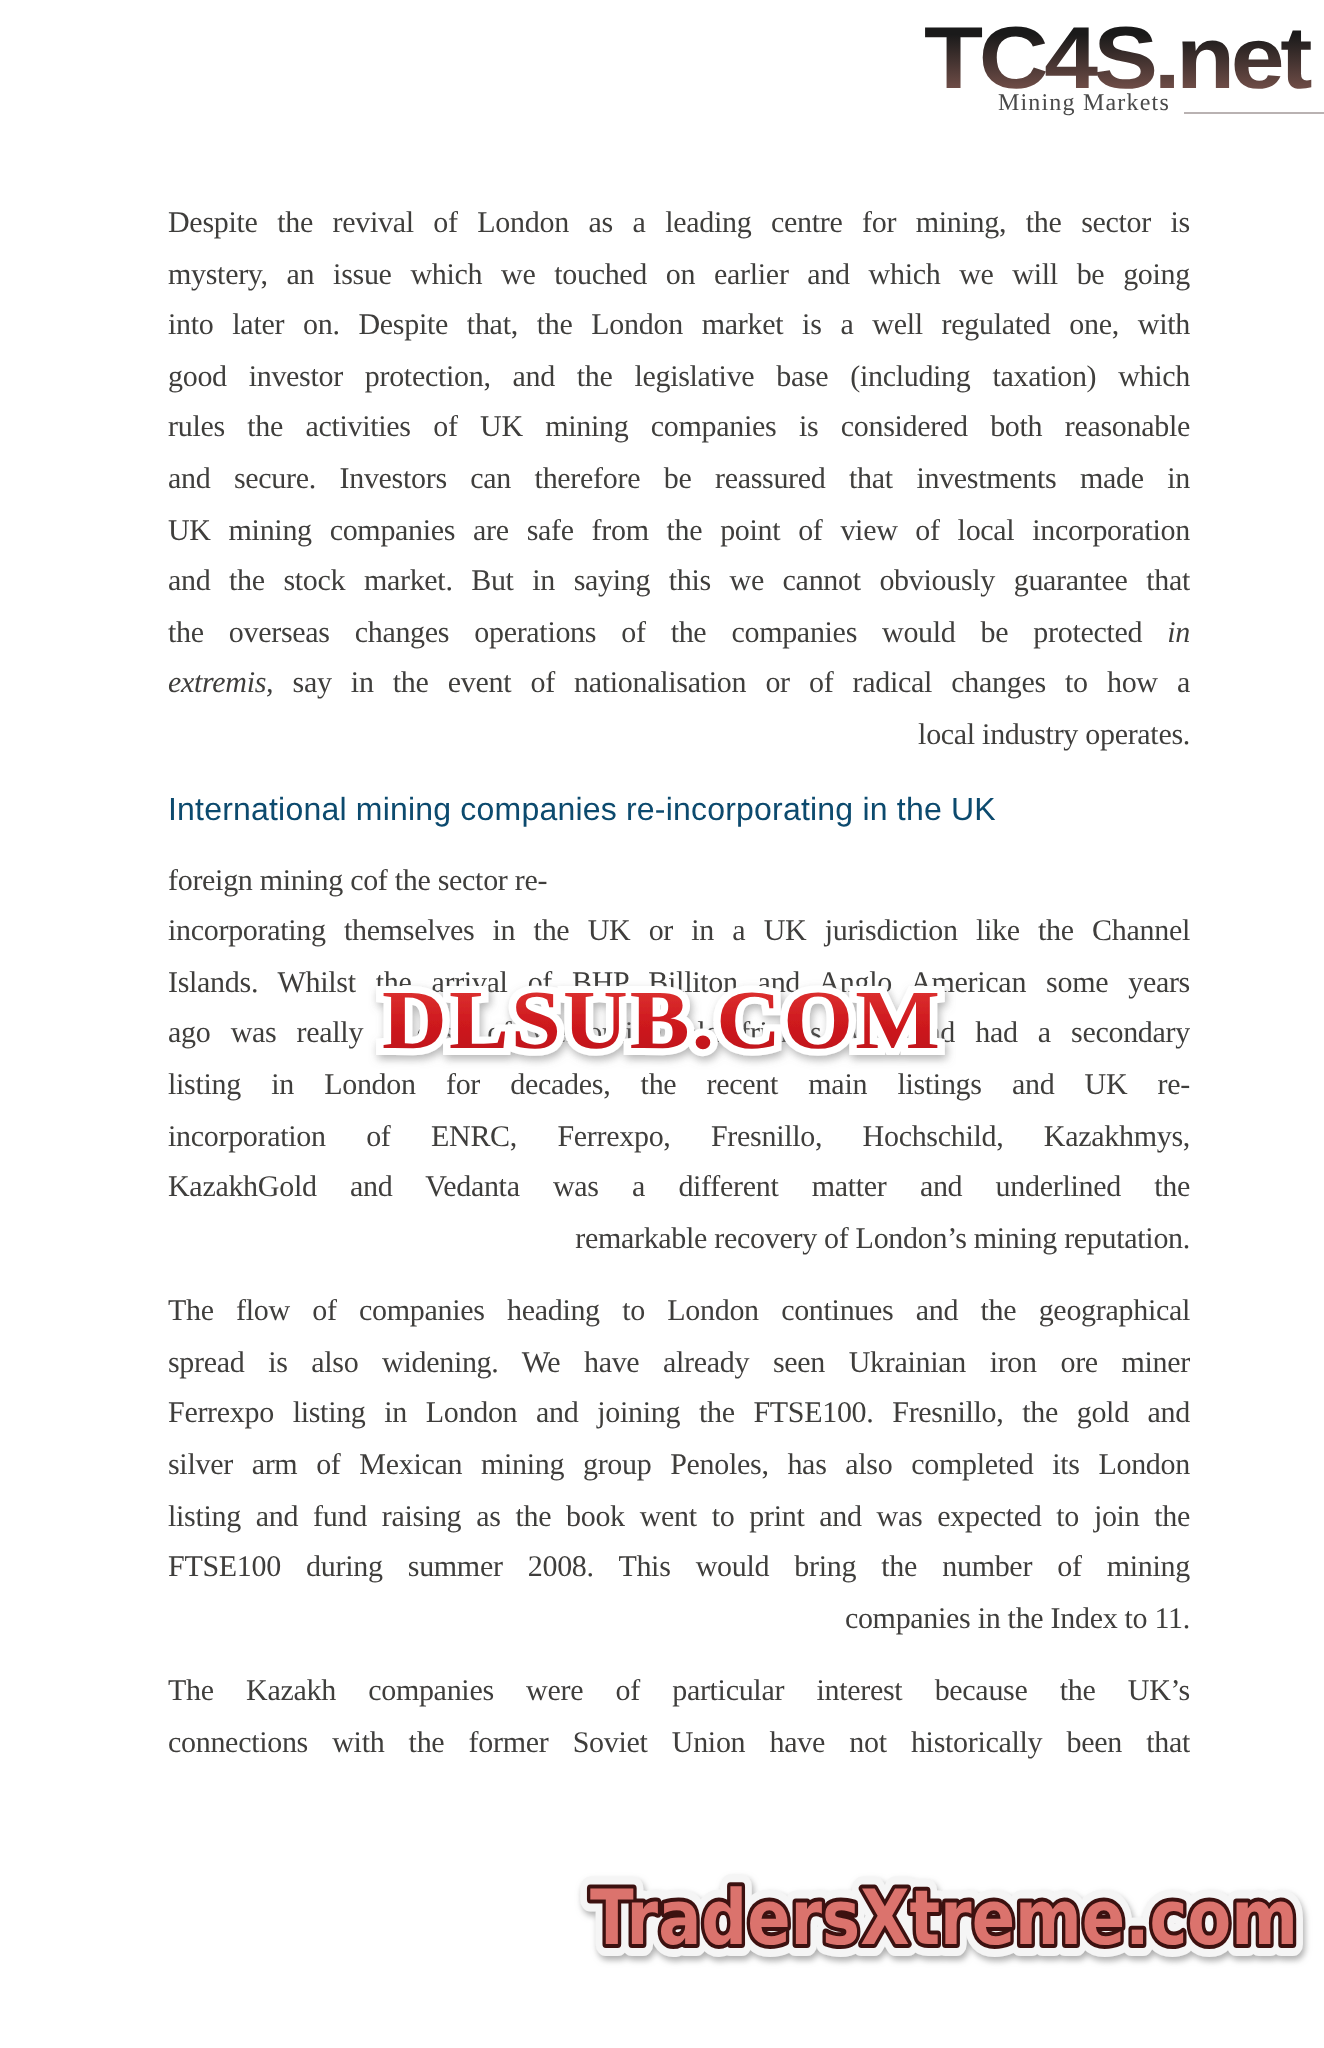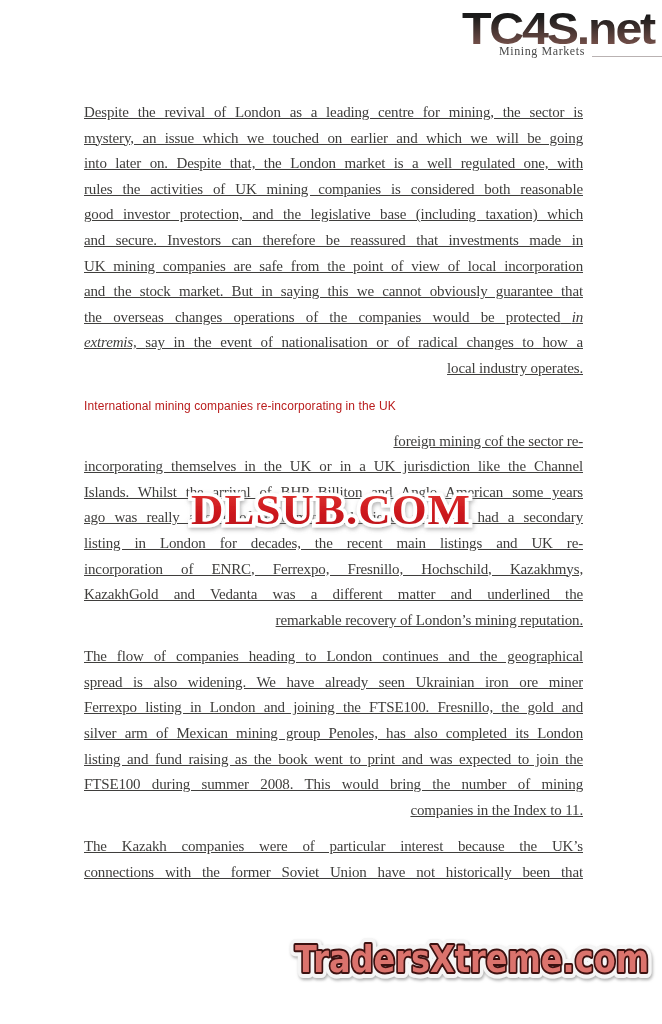--- a/index.html
+++ b/index.html
@@ -22,32 +22,32 @@
     position:absolute;top:56px;left:592px;right:0;
     height:1px;background:#b9b2b2;
   }
 
   
   .body-col{
     position:absolute;left:84px;top:100px;width:511px;
     color:#3f3e3c;font-size:15px;line-height:25.6px;
     letter-spacing:-0.15px;
   }
-  .para{margin:0 12px 11px 0;text-decoration:underline;}
+  .para{margin:0 0 11px 0;}
   .line{text-align:justify;height:25.6px;overflow:hidden;}
   .line.j::after{content:"";display:inline-block;width:100%;height:0;}
   .line.last{text-align:right;}
-  .line.split{display:flex;justify-content:flex-end;overflow:visible;}
+  .line.split{display:flex;justify-content:flex-start;overflow:visible;}
   .it{font-style:italic;}
 
   .section-heading{
     margin:10px 0 10px 0;
     font-family:"Liberation Sans", sans-serif;
-    font-weight:400;font-size:12px;line-height:26px;
-    color:#b91c1c;letter-spacing:.1px;
+    font-weight:400;font-size:16px;line-height:26px;
+    color:#0c4a6e;letter-spacing:.1px;
   }
 
   
   .wm-center{position:absolute;left:184px;top:480px;pointer-events:none;}
   .wm-bottom{position:absolute;left:286px;top:932px;pointer-events:none;}
 
   
   .page-number{
     position:absolute;left:561px;top:958px;
     font-size:12.5px;color:#737373;letter-spacing:1px;
@@ -71,22 +71,22 @@
   </div>
   <div class="logo-subtitle">Mining Markets</div>
   <div class="header-rule"></div>
 
   <div class="body-col">
 
     <div class="para">
       <div class="line j">Despite the revival of London as a leading centre for mining, the sector is</div>
       <div class="line j">mystery, an issue which we touched on earlier and which we will be going</div>
       <div class="line j">into later on. Despite that, the London market is a well regulated one, with</div>
+      <div class="line j">good investor protection, and the legislative base (including taxation) which</div>
       <div class="line j">rules the activities of UK mining companies is considered both reasonable</div>
-      <div class="line j">good investor protection, and the legislative base (including taxation) which</div>
       <div class="line j">and secure. Investors can therefore be reassured that investments made in</div>
       <div class="line j">UK mining companies are safe from the point of view of local incorporation</div>
       <div class="line j">and the stock market. But in saying this we cannot obviously guarantee that</div>
       <div class="line j"><span>the overseas changes operations of the companies would be protected</span> <span class="it">in</span></div>
       <div class="line j"><span class="it">extremis,</span> <span>say in the event of nationalisation or of radical changes to how a</span></div>
       <div class="line last">local industry operates.</div>
     </div>
 
     <h2 class="section-heading">International mining companies re-incorporating in the UK</h2>
 

